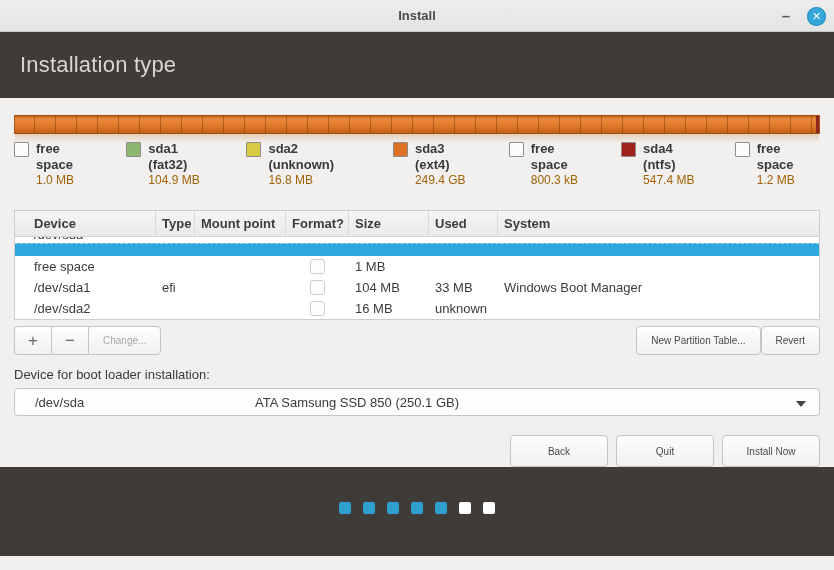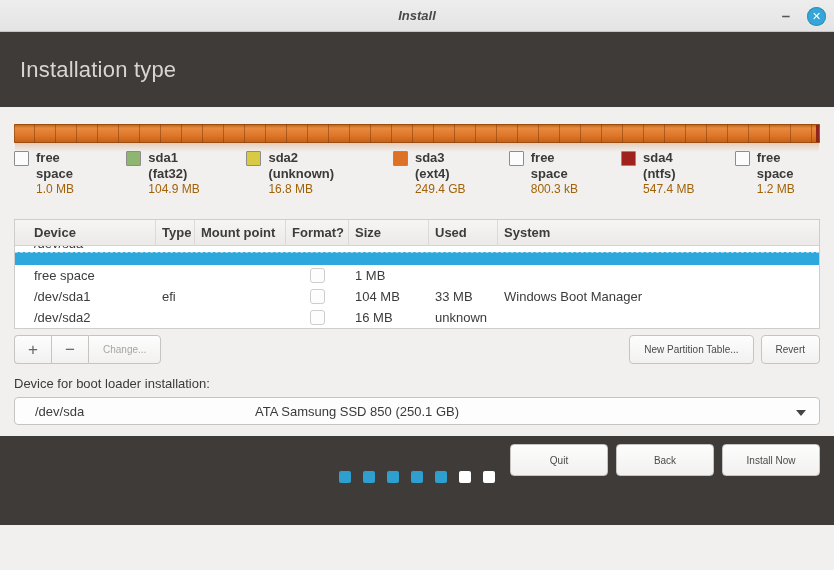--- a/index.html
+++ b/index.html
@@ -1,37 +1,37 @@
 <!DOCTYPE html>
 <html><head>
 <meta charset="utf-8">
 <style>
   * { margin:0; padding:0; box-sizing:border-box; }
   html,body { width:834px; height:570px; overflow:hidden; }
   body { font-family:"Liberation Sans","DejaVu Sans",sans-serif; font-size:13px; color:#3c3c3c; background:#f1f0ee; }
 
   
   .titlebar { height:32px; background:linear-gradient(#ededed,#e4e4e4); border-bottom:1px solid #c6c6c6;
-              display:flex; align-items:center; position:relative;font-style:italic; }
+              display:flex; align-items:center; position:relative; }
   .win-title { position:absolute; left:0; right:0; text-align:center; font-weight:bold; color:#4a4a4a; }
   .win-controls { position:absolute; right:8px; top:0; height:32px; display:flex; align-items:center; gap:12px; }
   .min-btn { color:#555; font-size:15px; font-weight:bold; width:18px; text-align:center; cursor:default; line-height:10px; }
   .close-btn { width:19px; height:19px; border-radius:50%; background:#35a6d8; color:#fff; font-size:11px; font-weight:bold;
                display:flex; align-items:center; justify-content:center; box-shadow:inset 0 0 0 1px #2b93c1; }
 
   
-  .page-header { height:75px; background:#3e3b39; display:flex; align-items:center; padding:16px 20px; }
+  .page-header { height:66px; background:#3e3b39; display:flex; align-items:center; padding:16px 20px; }
   .page-title { font-size:22px; color:#d9d5d1; font-weight:normal; letter-spacing:.2px; }
   .page-footer { height:89px; background:#3e3b39; display:flex; align-items:center; justify-content:center; }
   .steps { display:flex; gap:12px; margin-top:-7px; }
   .step { width:12px; height:12px; border-radius:2px; background:#ffffff; }
   .step.done { background:#2f9fd0; }
 
   
-  .content { height:312px; padding:0 14px; background:#f1f0ee;border-radius:6px; }
+  .content { height:352px; padding:0 14px; background:#f1f0ee;border-radius:6px; }
 
   
   .pbar { margin-top:17px; height:19px; position:relative; border-radius:1px;
           background:linear-gradient(#b55e14,#e8893e 22%,#dd7628 62%,#c06018);
           box-shadow:inset 0 0 0 1px rgba(130,60,8,.55); }
   .pbar-seg { position:absolute; inset:0;
           background:repeating-linear-gradient(90deg, transparent 0 20px, rgba(125,55,8,.5) 20px 21px); }
   .pbar-ntfs { position:absolute; right:1px; top:1px; bottom:1px; width:3px; background:#8f241c; }
   .pbar-reflect { height:9px; background:linear-gradient(rgba(205,115,45,.28), rgba(205,115,45,0)); margin:0 1px; }
 
@@ -70,21 +70,21 @@
          background:linear-gradient(#fdfdfd,#f2f1f0); border:1px solid #c6c4c2; border-radius:4px; color:#4a4a4a;
          font-size:10px; cursor:default; }
   .toolrow { margin-top:6px; display:flex; align-items:center; }
   .btn-group { display:inline-flex; }
   .btn-group .btn { border-radius:0; border-right-width:0; }
   .btn-group .btn:first-child { border-radius:4px 0 0 4px; }
   .btn-group .btn:last-child { border-radius:0 4px 4px 0; border-right-width:1px; }
   .btn.square { width:37px; padding:0; font-size:17px; color:#666; }
   .btn.disabled { color:#a8a6a4; }
   .toolrow .spacer { flex:1; }
-  .toolrow .right { display:flex; gap:7px; }
+  .toolrow .right { display:flex; }
 
   
   .boot-label { margin-top:12px; color:#3a3a3a; }
   .combo { margin-top:6px; height:28px; background:#fdfdfd; border:1px solid #c6c4c2; border-radius:4px;
            display:flex; align-items:center; position:relative; }
   .combo-device { padding-left:20px; width:240px; }
   .combo-desc { color:#3a3a3a; }
   .combo-arrow { position:absolute; right:13px; top:12px; width:0; height:0;
                  border-left:5px solid transparent; border-right:5px solid transparent; border-top:6px solid #444; }
 
@@ -237,22 +237,22 @@
   </div>
 
   <div class="boot-label">Device for boot loader installation:</div>
   <div class="combo">
     <span class="combo-device">/dev/sda</span>
     <span class="combo-desc">ATA Samsung SSD 850 (250.1 GB)</span>
     <span class="combo-arrow"></span>
   </div>
 
   <div class="actions">
+    <button class="btn">Back</button>
     <button class="btn">Quit</button>
-    <button class="btn">Back</button>
     <button class="btn">Install Now</button>
   </div>
 </div>
 
 <div class="page-footer">
   <div class="steps">
       <span class="step done"></span>
       <span class="step done"></span>
       <span class="step done"></span>
       <span class="step done"></span>

